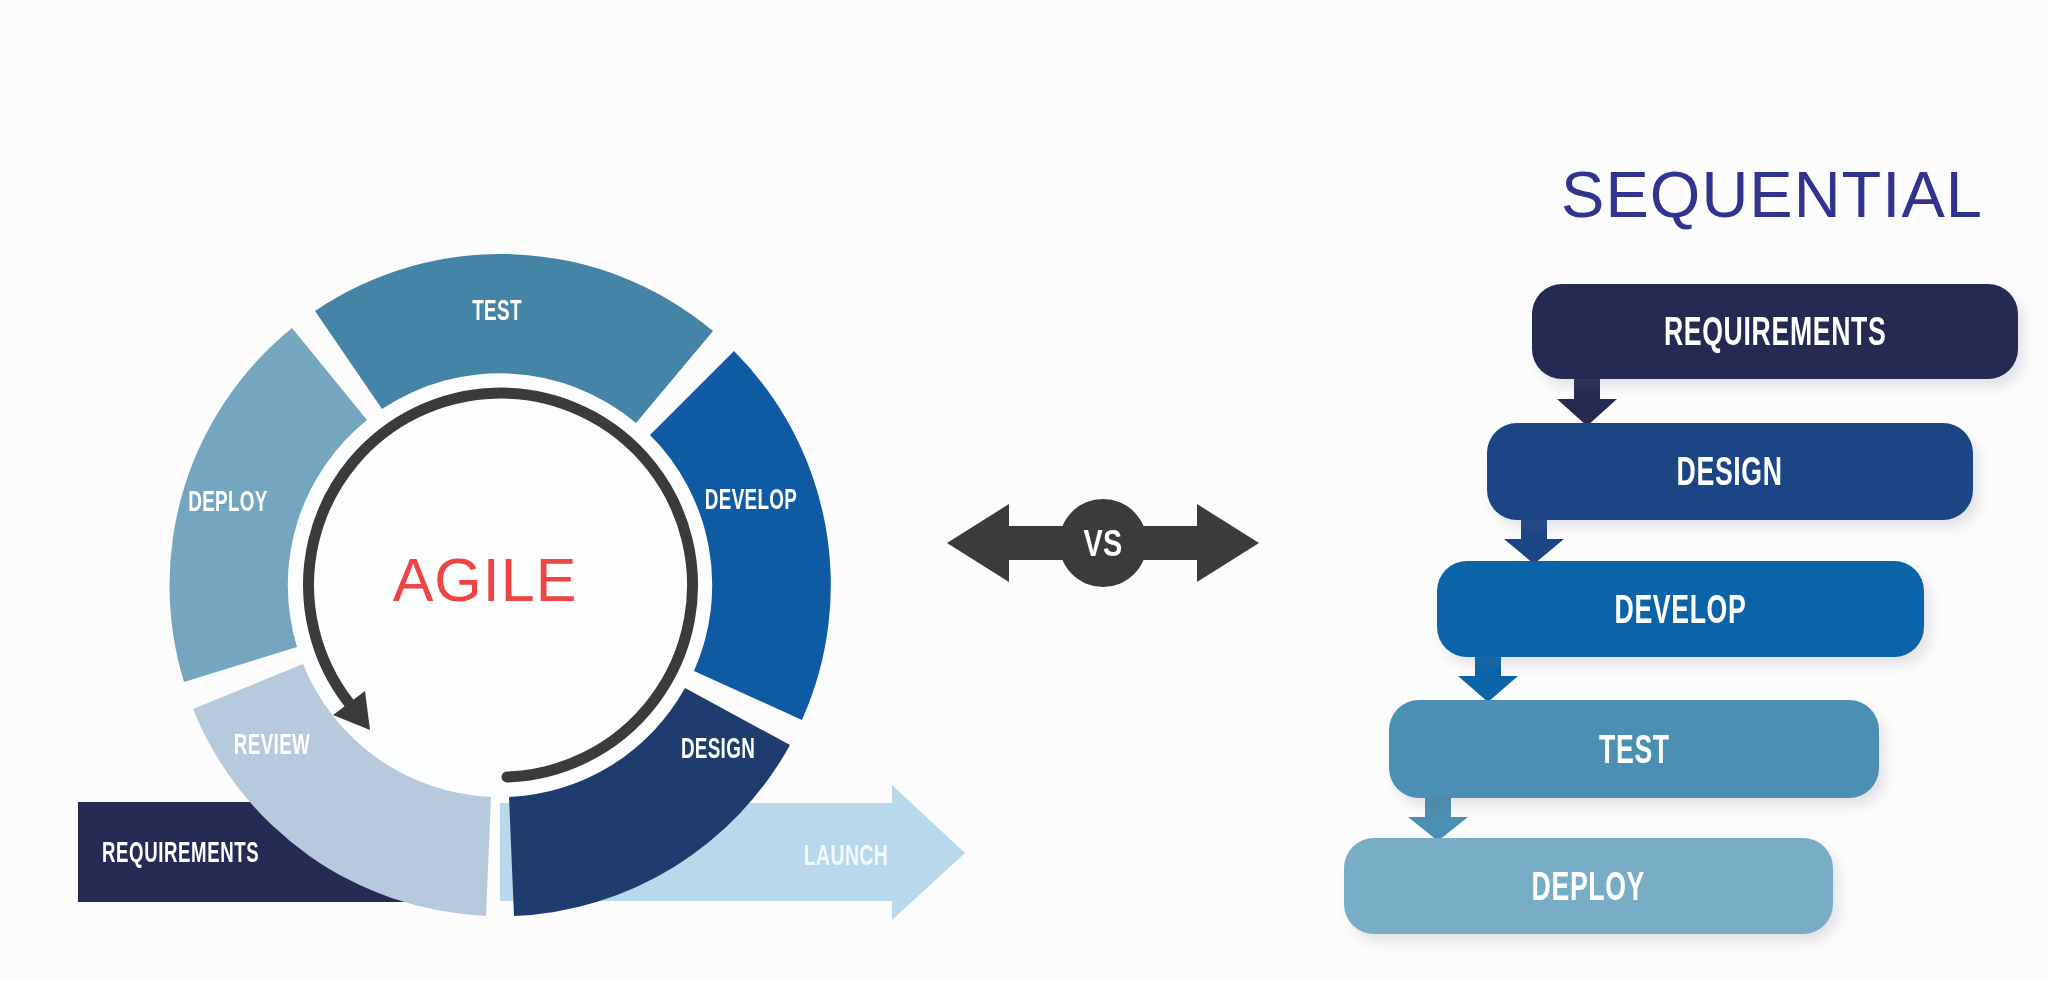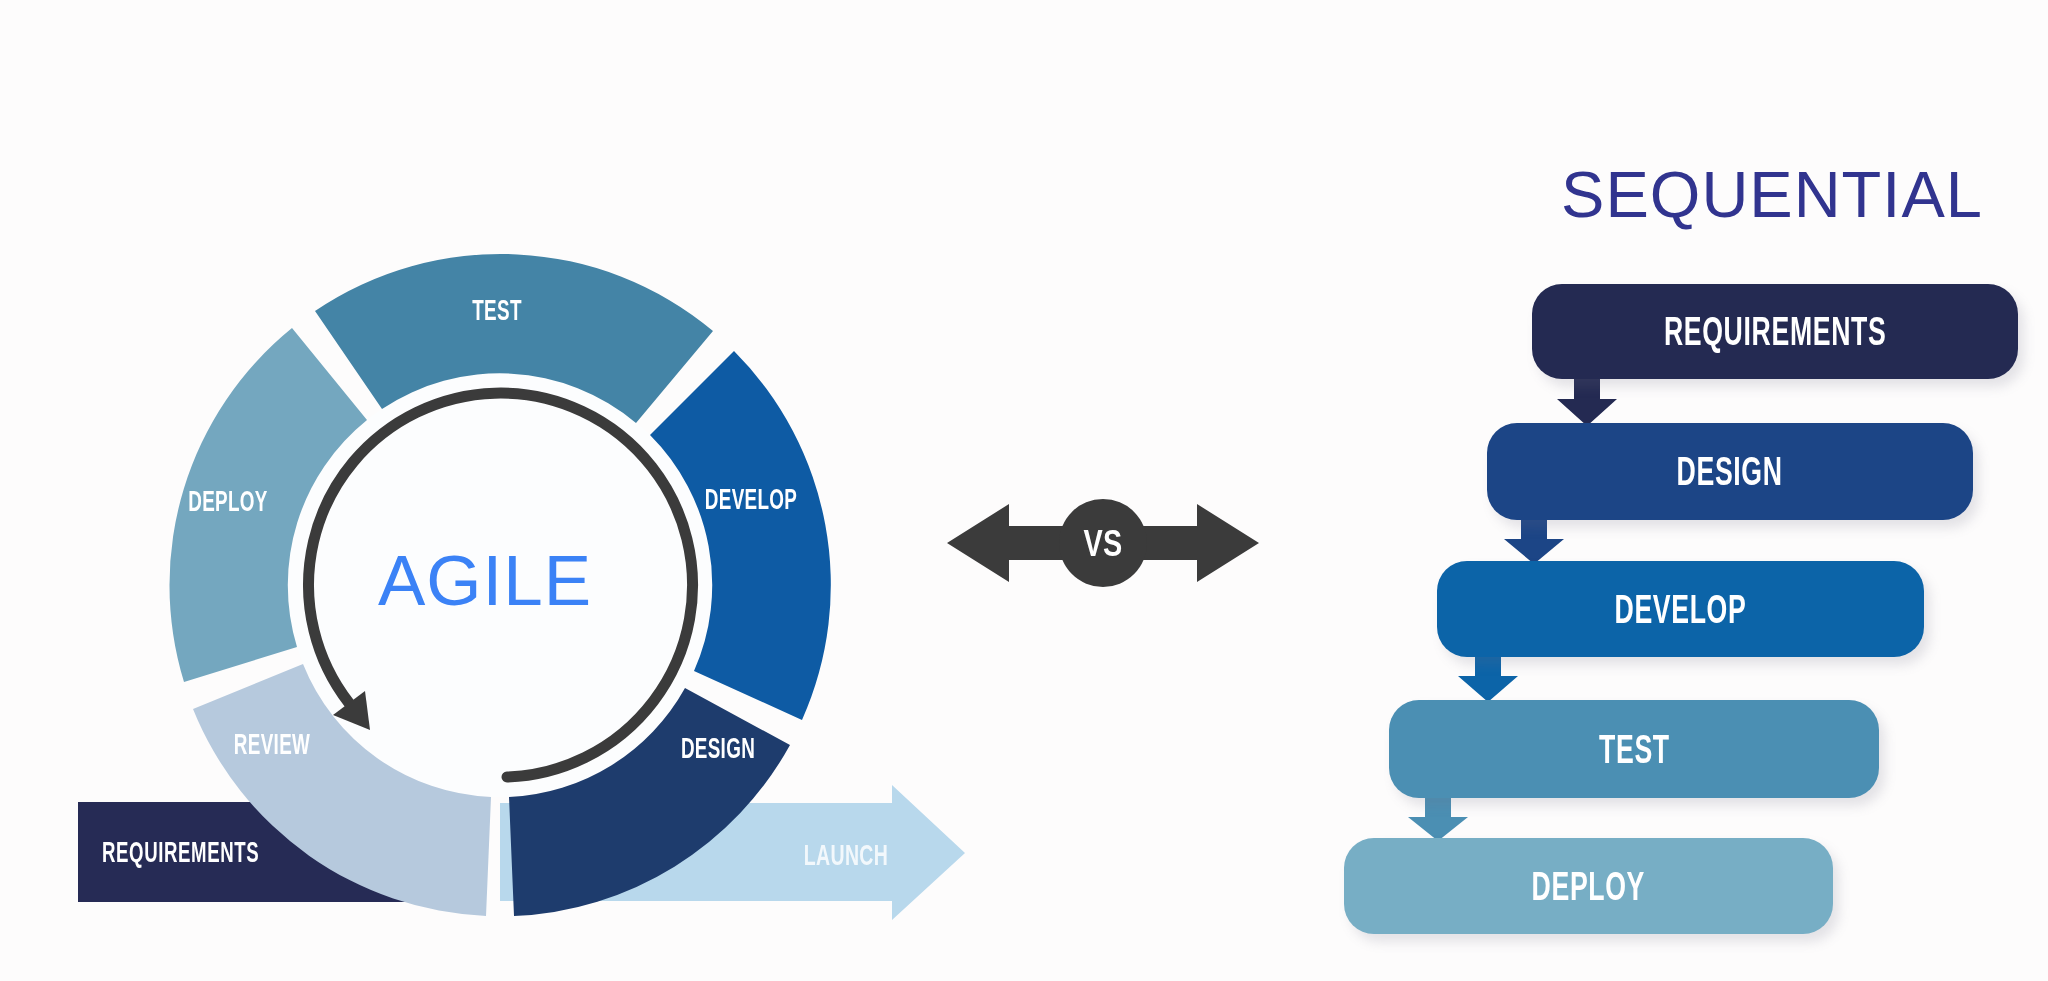--- a/index.html
+++ b/index.html
@@ -16,21 +16,21 @@
     position:absolute;white-space:nowrap;color:#fff;font-weight:bold;
     transform:translate(-50%,-50%) scaleX(0.65);
     letter-spacing:.5px;
   }
 
   
   .seg-lbl{font-size:29px;}
   .agile-center{
     position:absolute;left:485px;top:580px;
     transform:translate(-50%,-50%);
-    font-size:71px;font-weight:400;color:#3b82f6;letter-spacing:1px;
+    font-size:61px;font-weight:400;color:#ef4444;letter-spacing:1px;
   }
 
   
   .req-banner{
     position:absolute;left:78px;top:802px;width:384px;height:100px;
     background:#262b55;display:flex;align-items:center;
   }
   .req-banner .txt{
     color:#fff;font-weight:bold;font-size:30px;letter-spacing:1px;
     margin-left:24px;transform:scaleX(0.62);transform-origin:left center;

